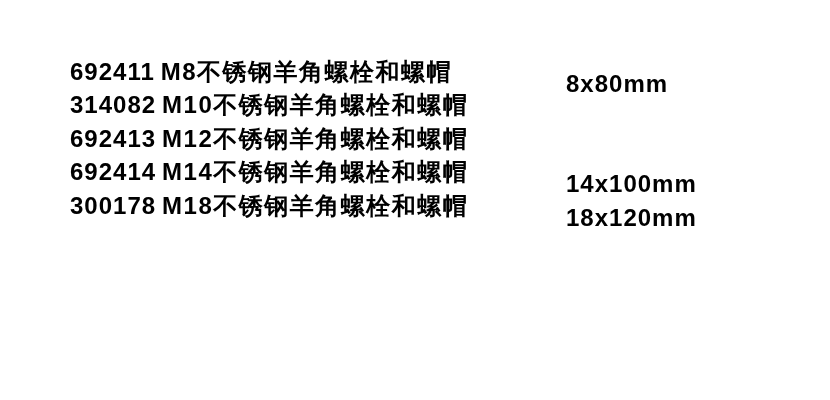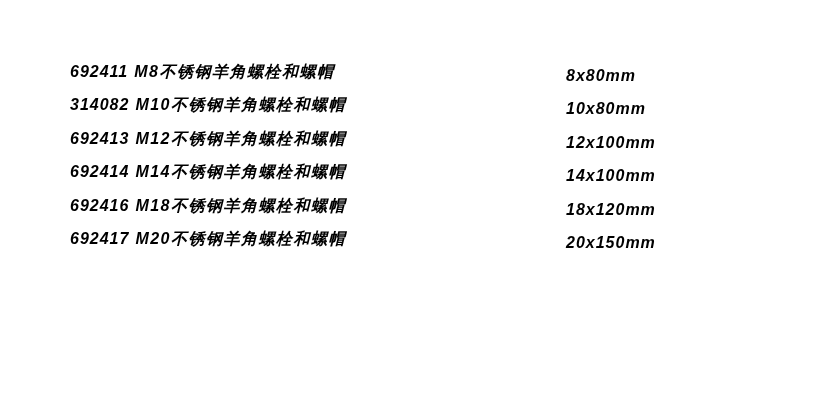--- a/index.html
+++ b/index.html
@@ -19,68 +19,61 @@
     left: 70px;
     top: 55px;
     width: 720px;
     color: #000000;
   }
   .product-row {
     position: relative;
     height: 33.4px;
     line-height: 33.4px;
     white-space: nowrap;
-    font-size: 16px;
+    font-size: 24px;
     font-weight: 700;
-    font-style: italic;
   }
   .product-code {
     letter-spacing: 1px;
     margin-right: 6px;
   }
   .product-name {
     letter-spacing: 1.5px;
   }
   .product-size {
     position: absolute;
     left: 496px;
-    top: 4px;
+    top: 12px;
     letter-spacing: 1px;
   }
 </style>
 </head>
 <body>
 
 <div class="product-list">
 
   <div class="product-row">
     <span class="product-code">692411</span><span class="product-name">M8不锈钢羊角螺栓和螺帽</span>
     <span class="product-size">8x80mm</span>
   </div>
 
   <div class="product-row">
     <span class="product-code">314082</span><span class="product-name">M10不锈钢羊角螺栓和螺帽</span>
-    <span class="product-size">10x80mm</span>
   </div>
 
   <div class="product-row">
     <span class="product-code">692413</span><span class="product-name">M12不锈钢羊角螺栓和螺帽</span>
-    <span class="product-size">12x100mm</span>
   </div>
 
   <div class="product-row">
     <span class="product-code">692414</span><span class="product-name">M14不锈钢羊角螺栓和螺帽</span>
     <span class="product-size">14x100mm</span>
   </div>
 
 
   <div class="product-row">
-    <span class="product-code">692416</span><span class="product-name">M18不锈钢羊角螺栓和螺帽</span>
+    <span class="product-code">300178</span><span class="product-name">M18不锈钢羊角螺栓和螺帽</span>
     <span class="product-size">18x120mm</span>
   </div>
 
-  <div class="product-row">
-    <span class="product-code">692417</span><span class="product-name">M20不锈钢羊角螺栓和螺帽</span>
-    <span class="product-size">20x150mm</span>
-  </div>
 
 
 </div>
 
 </body></html>

